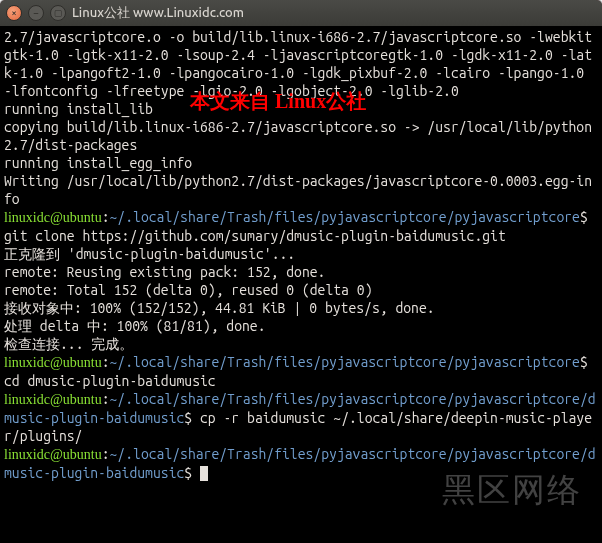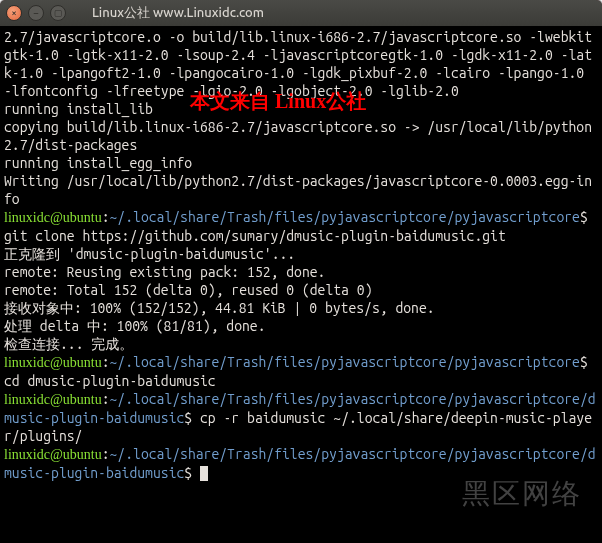--- a/index.html
+++ b/index.html
@@ -41,21 +41,21 @@
     border: 1px solid #2e2d2a;
     display: flex;
     align-items: center;
     justify-content: center;
     font-size: 9px;
     color: #2e2d2a;
   }
   .tb-btn.close {
     background: radial-gradient(circle at 40% 35%, #f7a17a, #e3683f);
   }
-  .tb-title { margin-left: 20px; }
+  .tb-title { margin-left: 0; }
   .term {
     flex: 1;
     background: #000000;
     color: #e6e1dc;
     font-family: "Ubuntu Mono", "DejaVu Sans Mono", monospace;
     font-size: 14px;
     line-height: 18px;
     padding: 2px 4px;
     white-space: pre-wrap;
     word-break: break-all;
@@ -80,21 +80,21 @@
     color: #ff0000;
     pointer-events: none;
     line-height: 30px;
     text-align: left;
   }
   .wm2 {
     position: absolute;
     right: 20px;
     bottom: 30px;
     font-family: "SimHei", sans-serif;
-    font-size: 28px;
+    font-size: 33px;
     color: rgba(120,120,120,.55);
     pointer-events: none;
     letter-spacing: 2px;
   }
 </style>
 </head>
 <body>
 
 <div class="window">
   <div class="titlebar">

